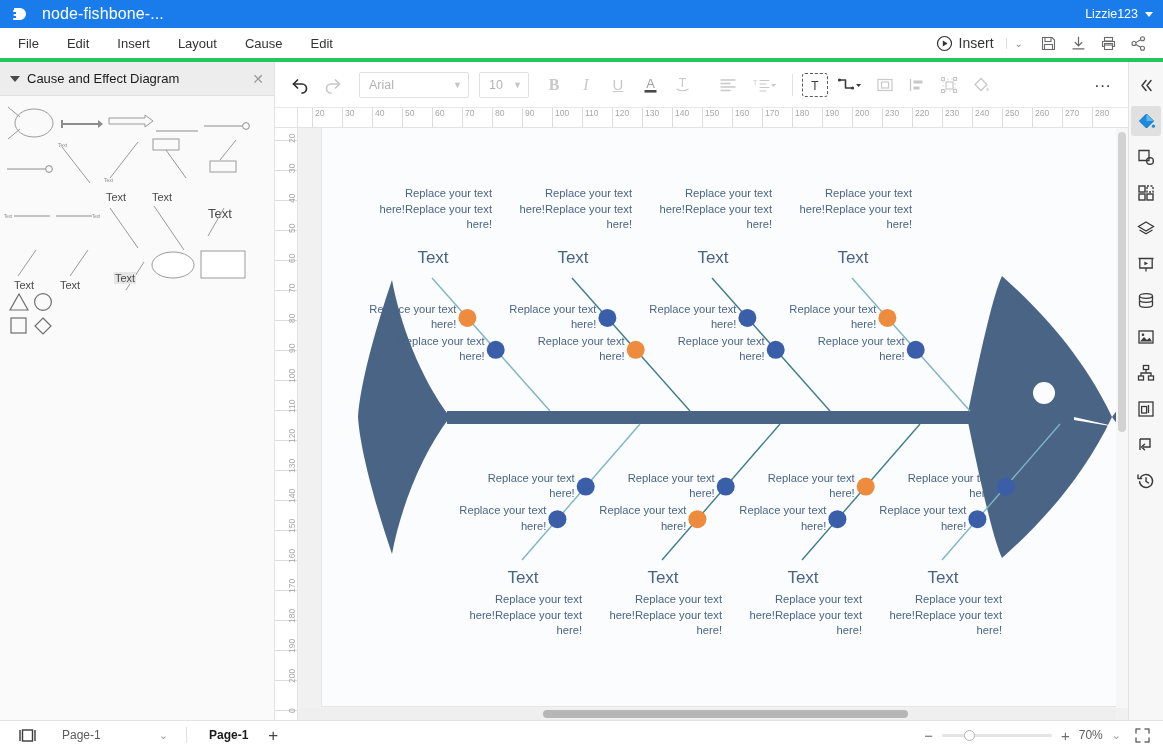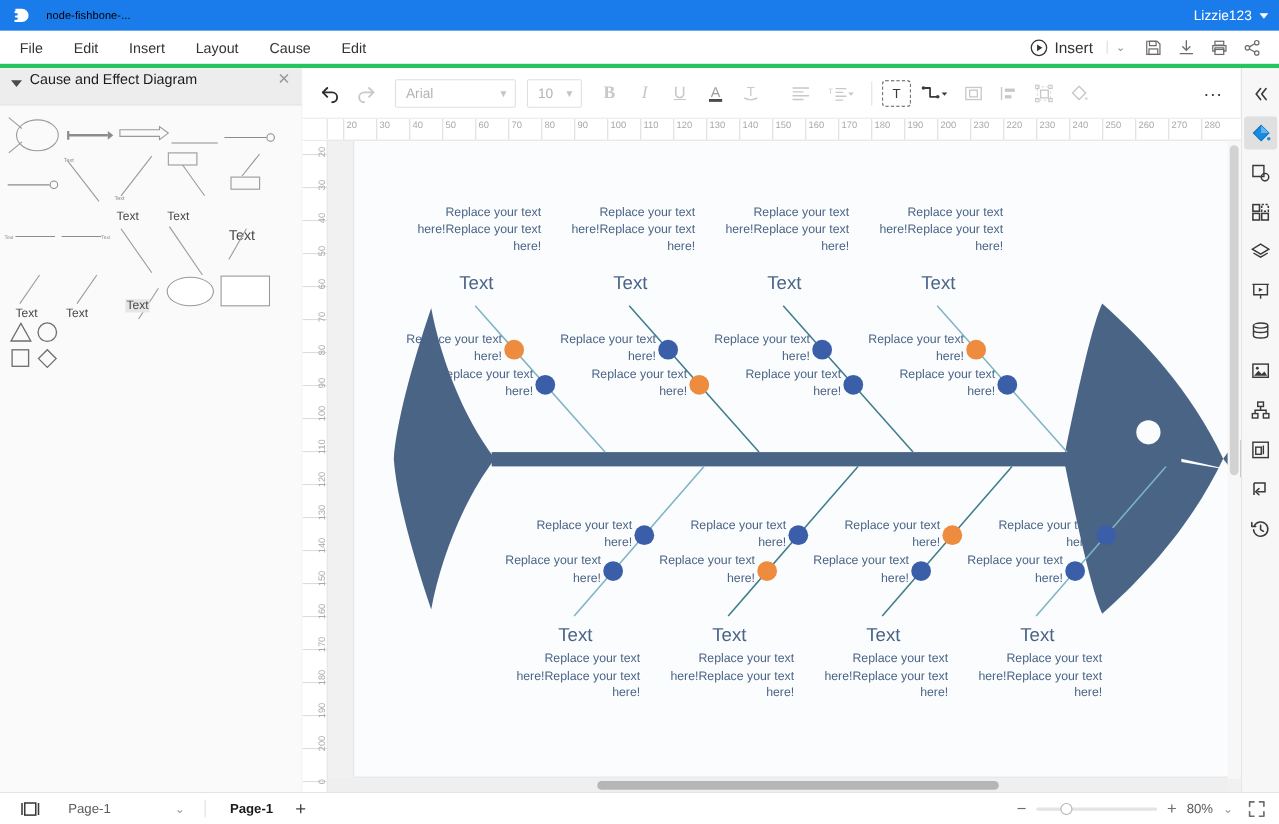--- a/index.html
+++ b/index.html
@@ -12,21 +12,21 @@
 
   
   .titlebar {
     height: 28px; background: #1a7cea; display: flex; align-items: center;
     padding: 0 10px; flex: 0 0 28px;
   }
   .logo-mark {
     width: 20px; height: 20px; display: flex; align-items: center; justify-content: center;
     margin-right: 12px;
   }
-  .doc-title { color: #000000; font-size: 10px; letter-spacing: .1px; }
+  .doc-title { color: #ffffff; font-size: 16px; letter-spacing: .1px; }
   .titlebar-spacer { flex: 1; }
   .user-name { color: #fff; font-size: 12.5px; }
   .caret-down-w {
     width: 0; height: 0; border-left: 4px solid transparent; border-right: 4px solid transparent;
     border-top: 5px solid #fff; margin-left: 7px;
   }
 
   
   .menubar {
     height: 34px; flex: 0 0 34px; background: #fff; display: flex; align-items: center;
@@ -46,21 +46,21 @@
 
   
   .mainrow { flex: 1; display: flex; min-height: 0; }
 
   
   .leftpanel { width: 275px; flex: 0 0 275px; background: #fff; border-right: 1px solid #e3e3e3; display: flex; flex-direction: column; }
   .lp-header { height: 44px; display: flex; align-items: center; padding: 0 12px; gap: 9px; border-bottom: 1px solid #ededed; }
   .lp-title { font-size: 14px; font-weight: bold; color: #1a1a1a; flex: 1; }
   .lp-hicon { color: #4a4a4a; display: flex; align-items: center; cursor: default; }
   .lp-section {
-    height: 34px; background: #ededed; display: flex; align-items: flex-end; padding: 16px 10px; gap: 7px;
+    height: 34px; background: #ededed; display: flex; align-items: center; padding: 16px 10px; gap: 7px;
     border-bottom: 1px solid #e0e0e0;
   }
   .tri-down { width: 0; height: 0; border-left: 5px solid transparent; border-right: 5px solid transparent; border-top: 6px solid #4b4b4b; }
   .lp-section-label { font-size: 13px; color: #1a1a1a; flex: 1; }
   .lp-close { color: #9a9a9a; font-size: 14px; cursor: default; }
   .shape-grid { flex: 1; background: #fafafa; position: relative; overflow: hidden; }
   .shape-cell { position: absolute; }
 
   
   .center { flex: 1; display: flex; flex-direction: column; min-width: 0; background: #fff; }
@@ -739,21 +739,21 @@
     <div class="sb-div"></div>
     <div class="page-tab">Page-1</div>
     <div class="add-page">+</div>
     <div class="sb-spacer"></div>
     <div class="zoom-ctl">
       <span class="zoom-sign">−</span>
       <div class="zoom-track">
         <div class="zoom-knob"></div>
       </div>
       <span class="zoom-sign">+</span>
-      <span class="zoom-val">80%</span>
+      <span class="zoom-val">70%</span>
       <span style="font-size:11px; color:#9a9a9a;">⌄</span>
       <span class="fit-ico">
         <svg width="17" height="17" viewBox="0 0 17 17">
             <path d="M2 6 V2 h4 M11 2 h4 v4 M15 11 v4 h-4 M6 15 H2 v-4" fill="none" stroke="#6d6d6d" stroke-width="1.5" stroke-linecap="round" stroke-linejoin="round"></path>
           </svg>
       </span>
     </div>
   </div>
 </div>
 

